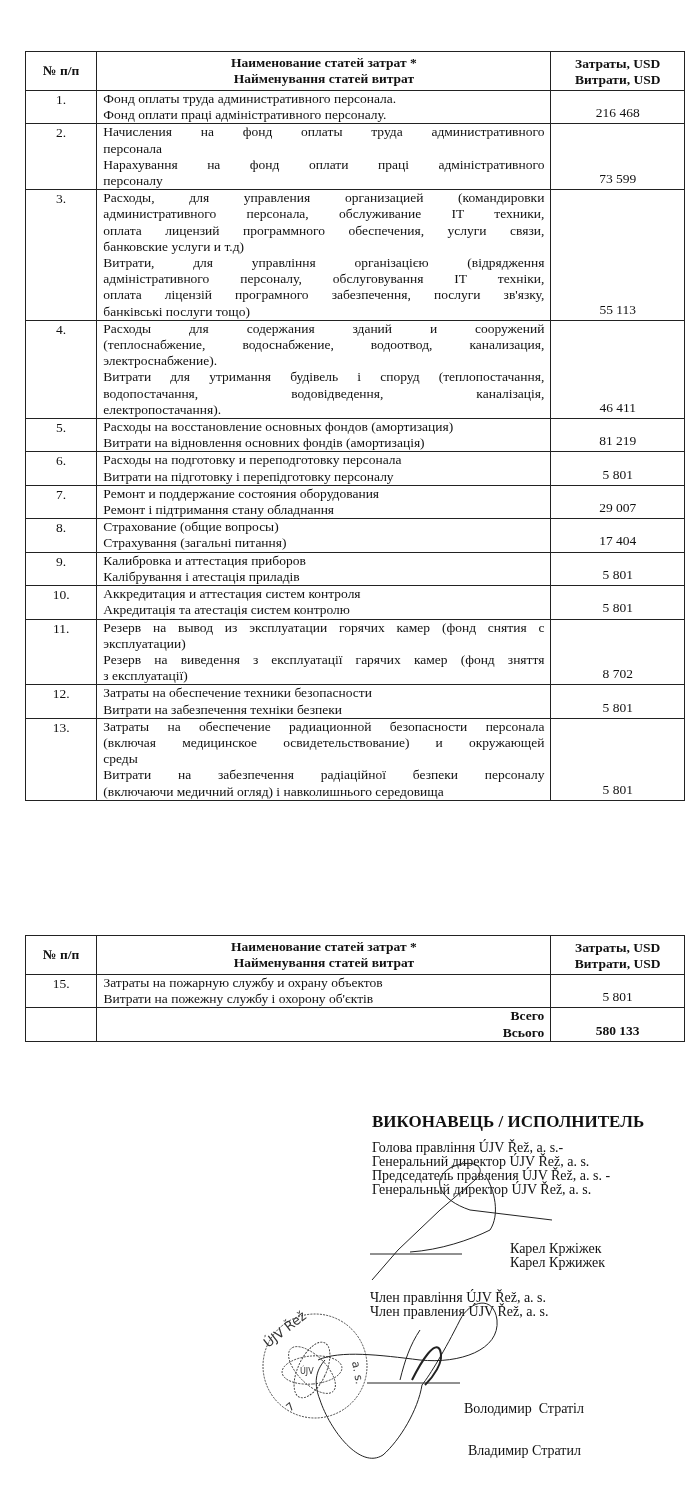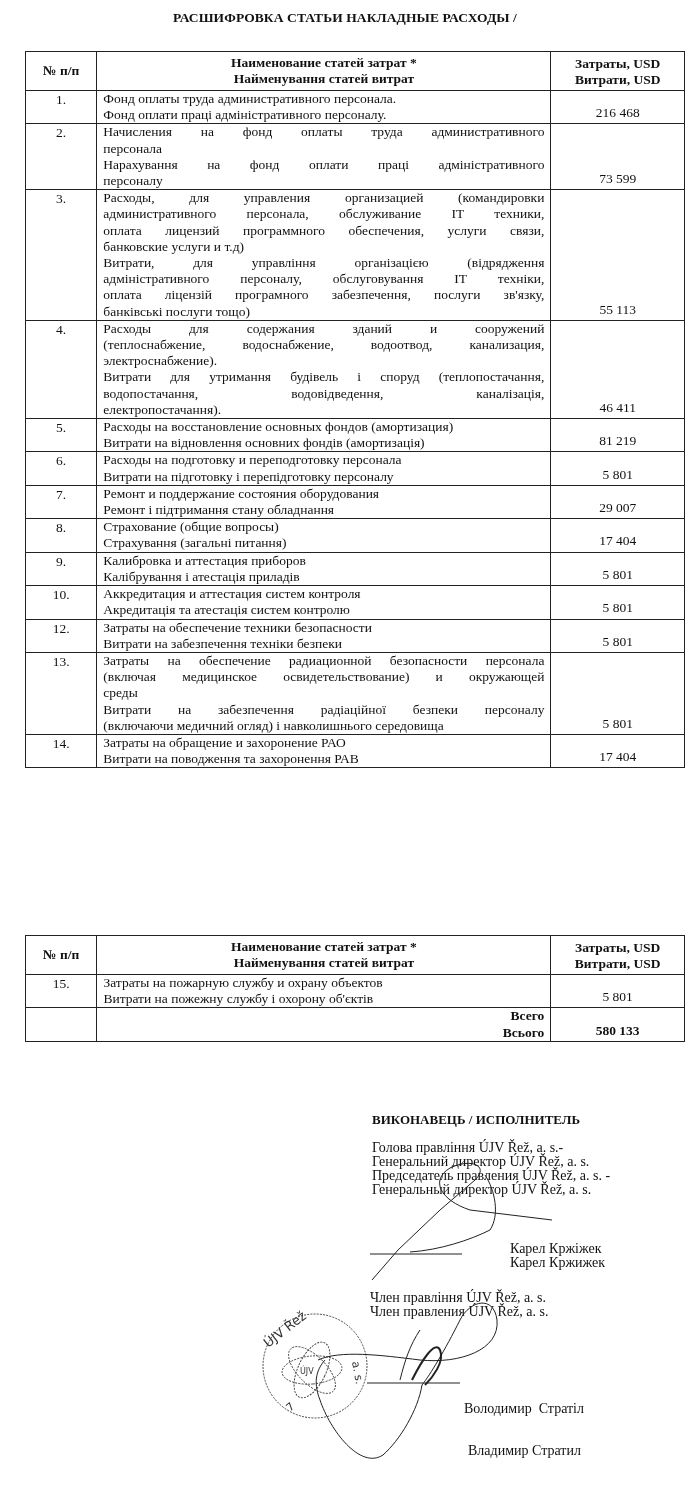--- a/index.html
+++ b/index.html
@@ -25,28 +25,27 @@
   .c-name { width: 451px; padding: 0 6px 0 6px !important; text-align: justify; }
   .c-val { width: 135px; text-align: center; vertical-align: bottom !important; padding-bottom: 2px !important; margin-top: 32px; }
   .c-num-cell { text-align: center; padding-top: 1px !important; }
   .line { display: block; }
   .jl { text-align: justify; text-align-last: justify; display: block; }
   #t1 { left: 25px; top: 51px; width: 660px; }
   #t2 { left: 25px; top: 935px; width: 660px; }
   .hdr-num { height: 38px; }
   .bold { font-weight: bold; text-align: center; }
   .sign-block { position: absolute; font-size: 14px; line-height: 14px; }
-  .sign-head { position: absolute; left: 372px; top: 1112px; font-weight: bold; font-size: 13px; }
+  .sign-head { position: absolute; left: 372px; top: 1112px; font-weight: bold; font-size: 17px; }
   svg.sig { position: absolute; left: 0; top: 0; pointer-events: none; }
 </style>
 </head>
 <body>
 
 <div class="title">
-  <div>РАСШИФРОВКА СТАТЬИ НАКЛАДНЫЕ РАСХОДЫ /</div>
 </div>
 
 <table class="cost" id="t1">
   <thead>
     <tr>
       <th class="c-num hdr-num">№ п/п</th>
       <th class="c-name" style="text-align:center">
         <span class="line">Наименование статей затрат *</span>
         <span class="line">Найменування статей витрат</span>
       </th>
@@ -143,45 +142,47 @@
       </tr>
       <tr>
         <td class="c-num c-num-cell">10.</td>
         <td class="c-name">
           <span class="line">Аккредитация и аттестация систем контроля</span>
           <span class="line">Акредитація та атестація систем контролю</span>
         </td>
         <td class="c-val">5 801</td>
       </tr>
       <tr>
+        <td class="c-num c-num-cell">11.</td>
+        <td class="c-name">
+          <span class="jl">Резерв на вывод из эксплуатации горячих камер (фонд снятия с</span>
+          <span class="line">эксплуатации)</span>
+          <span class="jl">Резерв на виведення з експлуатації гарячих камер (фонд зняття</span>
+          <span class="line">з експлуатації)</span>
+        </td>
+        <td class="c-val">8 702</td>
+      </tr>
+      <tr>
         <td class="c-num c-num-cell">12.</td>
         <td class="c-name">
           <span class="line">Затраты на обеспечение техники безопасности</span>
           <span class="line">Витрати на забезпечення техніки безпеки</span>
         </td>
         <td class="c-val">5 801</td>
       </tr>
       <tr>
         <td class="c-num c-num-cell">13.</td>
         <td class="c-name">
           <span class="jl">Затраты на обеспечение радиационной безопасности персонала</span>
           <span class="jl">(включая медицинское освидетельствование) и окружающей</span>
           <span class="line">среды</span>
           <span class="jl">Витрати на забезпечення радіаційної безпеки персоналу</span>
           <span class="line">(включаючи медичний огляд) і навколишнього середовища</span>
         </td>
         <td class="c-val">5 801</td>
-      </tr>
-      <tr>
-        <td class="c-num c-num-cell">14.</td>
-        <td class="c-name" style="padding-bottom: 18px;">
-          <span class="line">Затраты на обращение и захоронение РАО</span>
-          <span class="line">Витрати на поводження та захоронення РАВ</span>
-        </td>
-        <td class="c-val">17 404</td>
       </tr>
     </tbody>
 </table>
 
 <table class="cost" id="t2">
   <thead>
     <tr>
       <th class="c-num hdr-num">№ п/п</th>
       <th class="c-name" style="text-align:center">
         <span class="line">Наименование статей затрат *</span>

